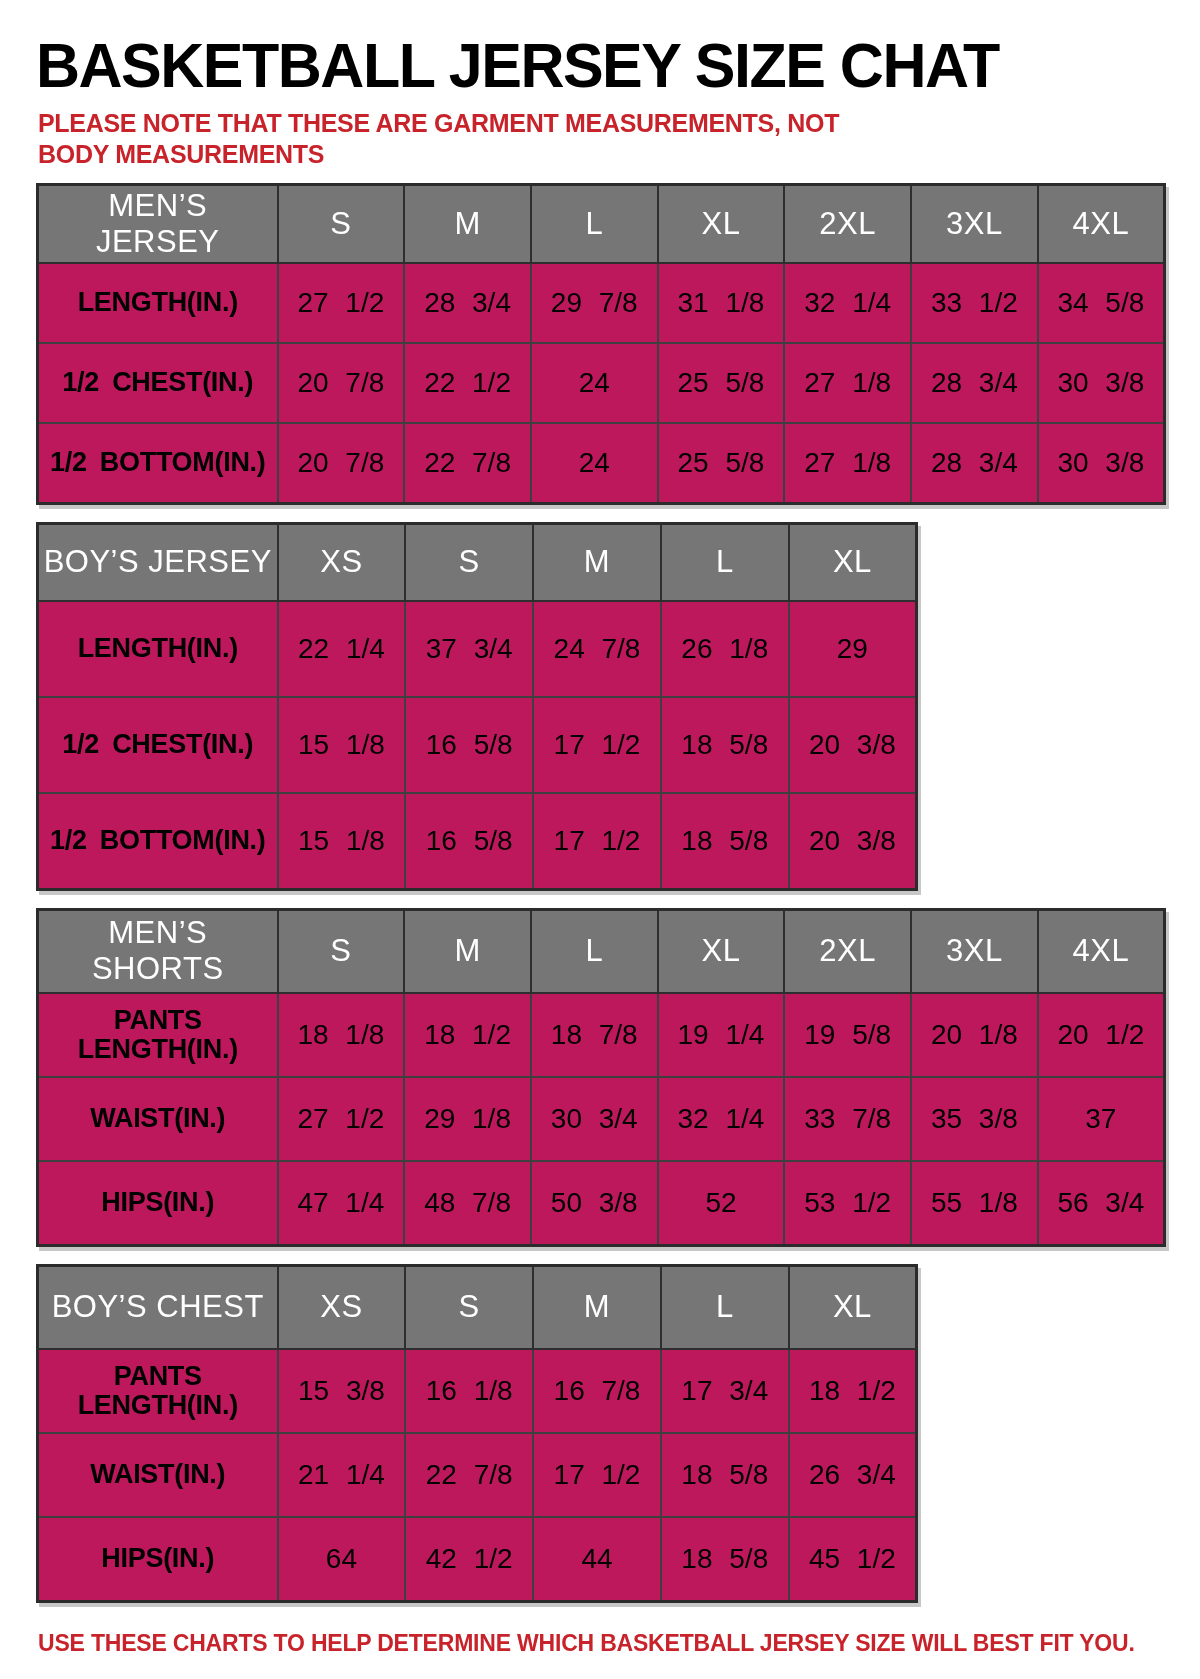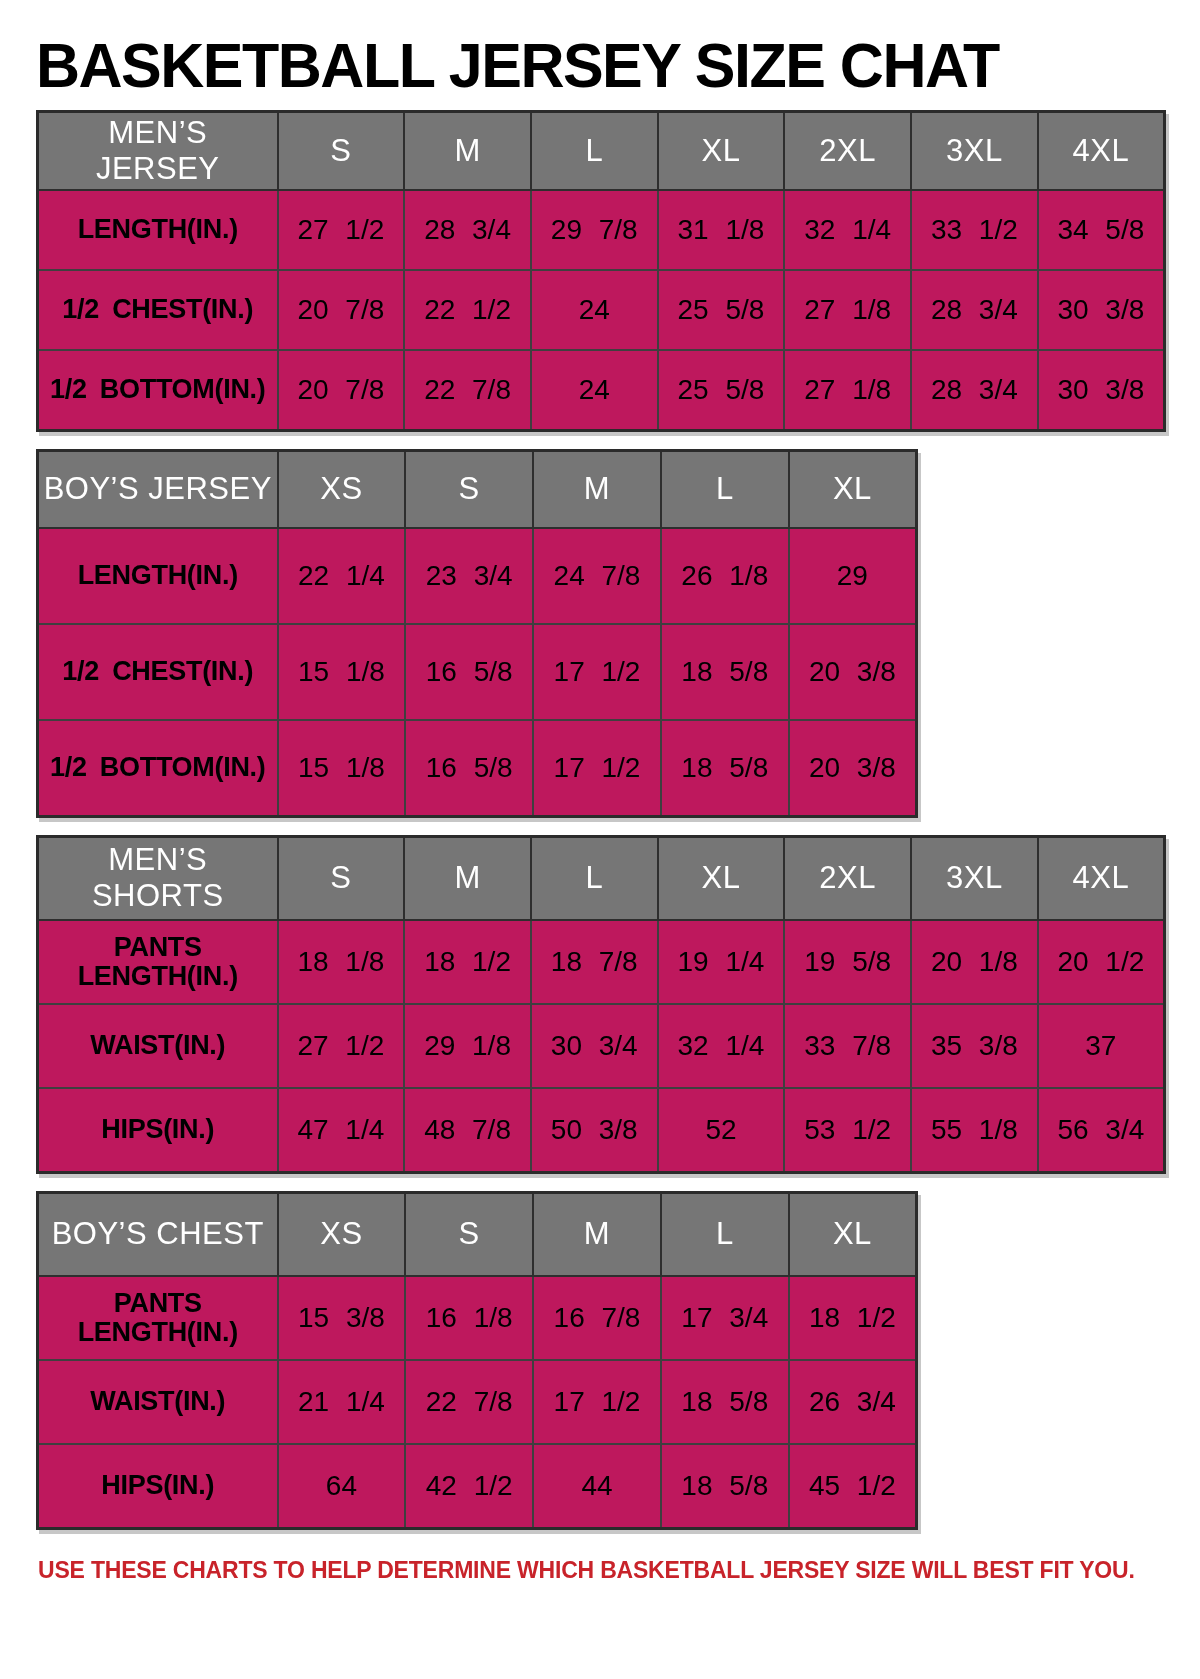--- a/index.html
+++ b/index.html
@@ -87,20 +87,21 @@
     white-space:nowrap;
   }
 </style>
 </head>
 <body>
 
 <div class="wrap">
 
   <h1 class="page-title">BASKETBALL JERSEY SIZE CHAT</h1>
 
+  <p class="note">PLEASE NOTE THAT THESE ARE GARMENT MEASUREMENTS, NOT BODY MEASUREMENTS</p>
 
   <table class="size-table t7 first">
       <colgroup>
         <col class="label-col">
         <col>
         <col>
         <col>
         <col>
         <col>
         <col>
@@ -168,21 +169,21 @@
           <th>S</th>
           <th>M</th>
           <th>L</th>
           <th>XL</th>
         </tr>
       </thead>
       <tbody>
         <tr>
           <th>LENGTH(IN.)</th>
           <td>22 1/4</td>
-          <td>23 3/4</td>
+          <td>37 3/4</td>
           <td>24 7/8</td>
           <td>26 1/8</td>
           <td>29</td>
         </tr>
         <tr>
           <th>1/2 CHEST(IN.)</th>
           <td>15 1/8</td>
           <td>16 5/8</td>
           <td>17 1/2</td>
           <td>18 5/8</td>

